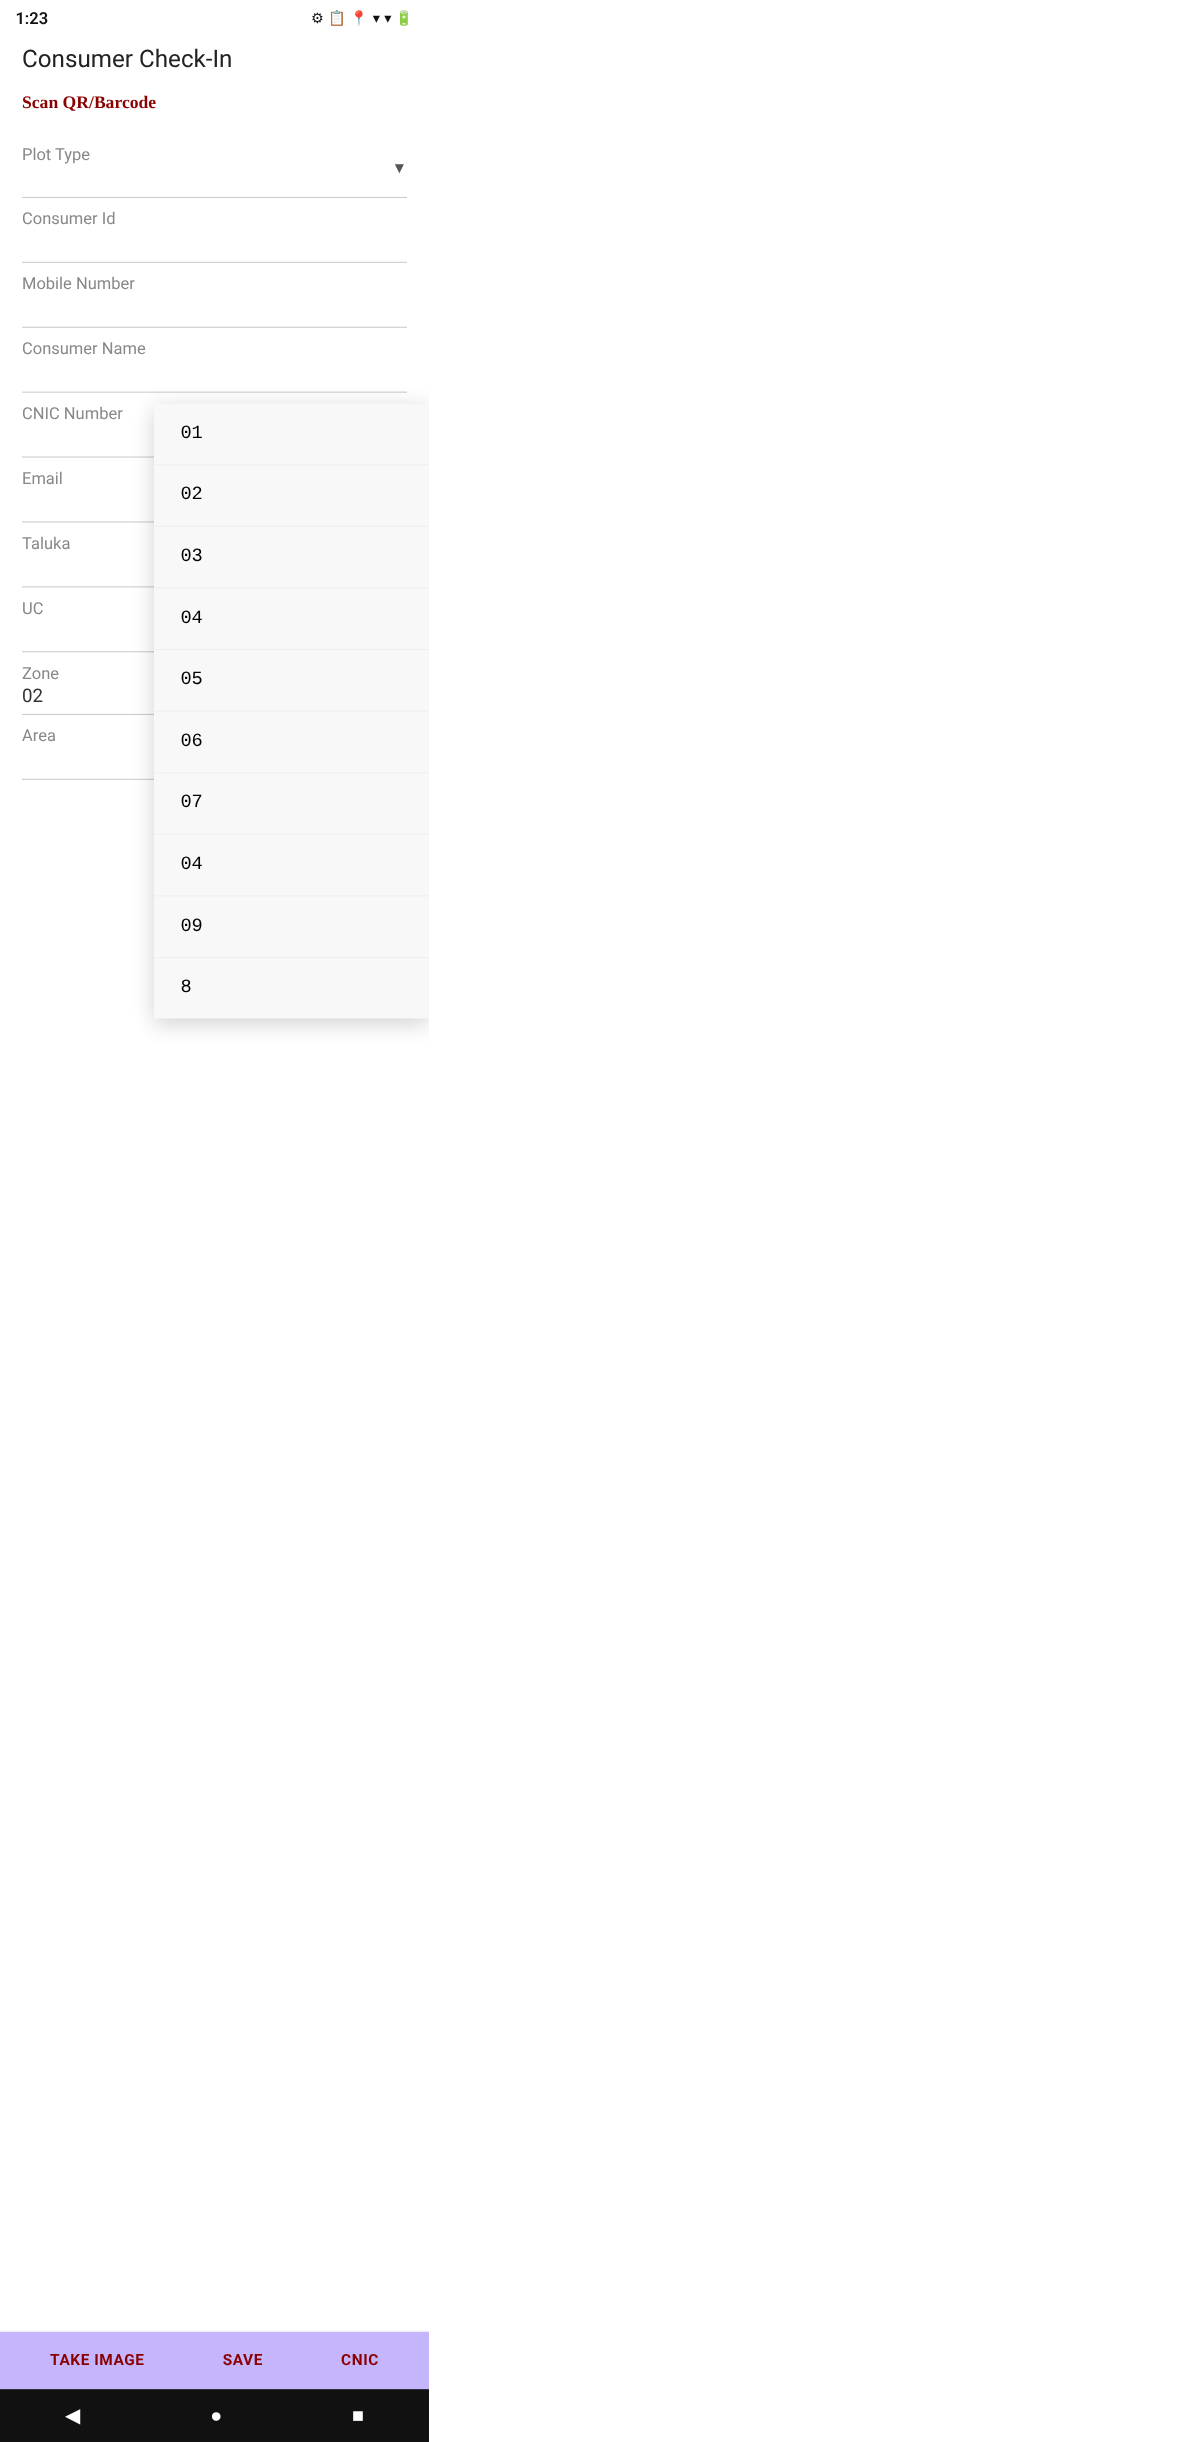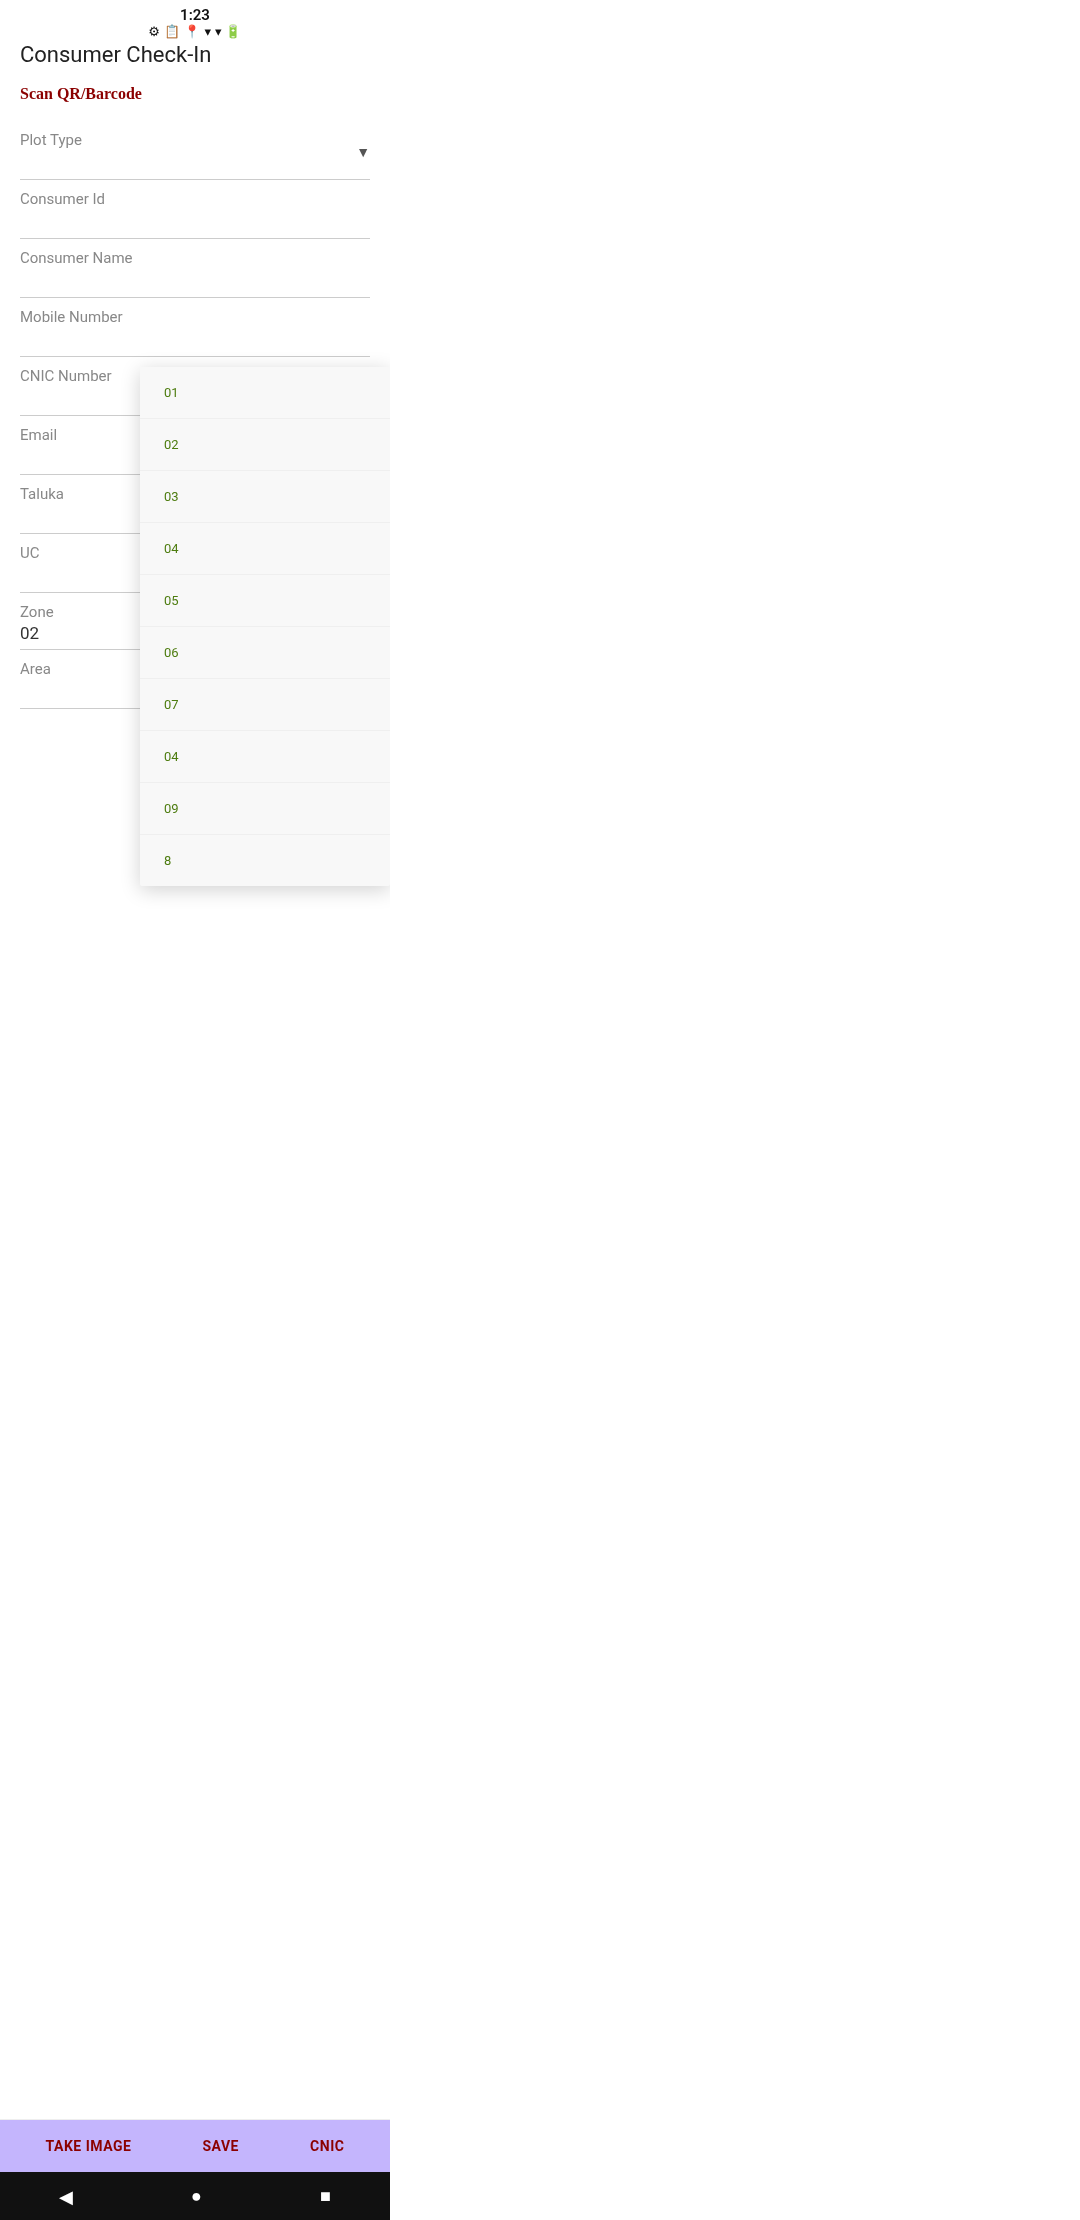--- a/index.html
+++ b/index.html
@@ -17,21 +17,20 @@
     }
 
     
     .status-bar {
       background: #fff;
       display: flex;
       align-items: center;
       justify-content: space-between;
       padding: 6px 14px 4px 14px;
       height: 32px;
-      flex-direction: column;
     }
     .status-time {
       font-size: 15px;
       font-weight: 600;
       color: #111;
     }
     .status-icons {
       display: flex;
       align-items: center;
       gap: 4px;
@@ -151,24 +150,25 @@
       top: 335px;
       right: 0;
       width: 250px;
       background: #f8f8f8;
       box-shadow: 0 4px 20px rgba(0,0,0,0.18);
       z-index: 100;
       border-radius: 2px;
     }
     .dropdown-item {
       padding: 18px 24px;
-      font-size: 13px;
-      color: #4d7c0f;
+      font-size: 17px;
+      color: #000000;
       cursor: pointer;
       border-bottom: 1px solid #efefef;
+      font-family: Liberation Mono, monospace;
     }
     .dropdown-item:last-child {
       border-bottom: none;
     }
   </style>
 </head>
 <body>
 
 <div class="status-bar">
   <span class="status-time">1:23</span>
@@ -199,28 +199,28 @@
 
   <div class="form-field">
     <div class="form-field-inner">
       <span class="field-label">Consumer Id</span>
       <div class="field-value"></div>
     </div>
   </div>
 
   <div class="form-field">
     <div class="form-field-inner">
+      <span class="field-label">Mobile Number</span>
+      <div class="field-value"></div>
+    </div>
+  </div>
+
+  <div class="form-field">
+    <div class="form-field-inner">
       <span class="field-label">Consumer Name</span>
-      <div class="field-value"></div>
-    </div>
-  </div>
-
-  <div class="form-field">
-    <div class="form-field-inner">
-      <span class="field-label">Mobile Number</span>
       <div class="field-value"></div>
     </div>
   </div>
 
   <div class="form-field">
     <div class="form-field-inner">
       <span class="field-label">CNIC Number</span>
       <div class="field-value"></div>
     </div>
   </div>

